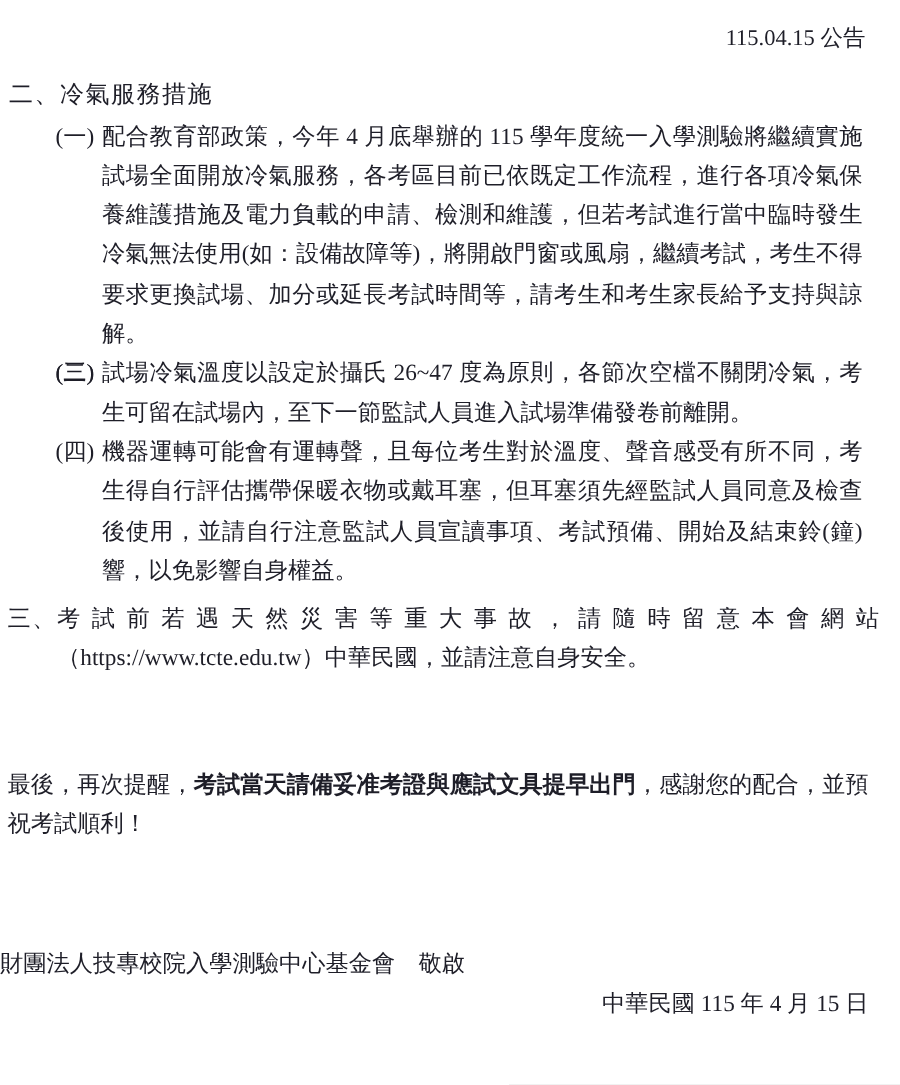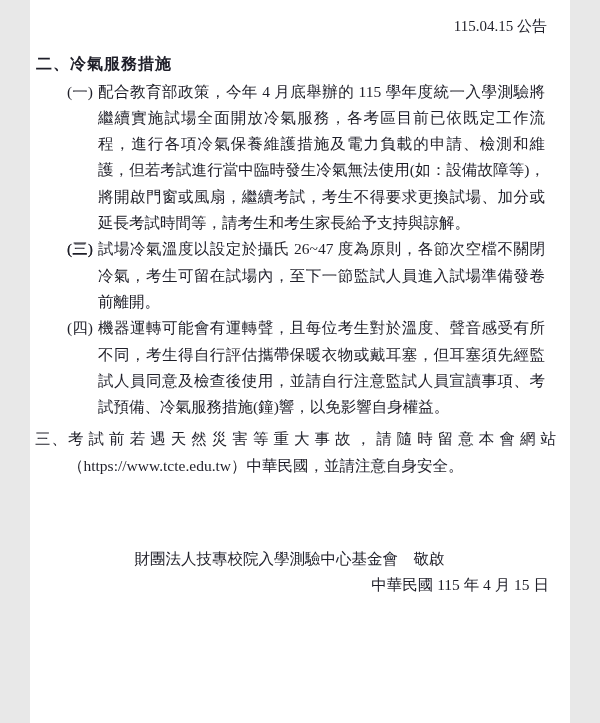--- a/index.html
+++ b/index.html
@@ -1,35 +1,35 @@
 <!DOCTYPE html>
 <html><head>
 <meta charset="utf-8">
 <style>
   * { margin: 0; padding: 0; box-sizing: border-box; }
   html, body { background: #e8e8e8; }
   .page {
     position: relative;
-    width: 540px;
+    width: 600px;
     height: 723px;
     margin: 0 auto;
     background: #ffffff;
     color: #1e1e28;
     font-family: "Liberation Serif", "DejaVu Serif", serif;
     font-size: 15.5px;
     line-height: 26.3px;
     overflow: hidden;
   }
   .date-top {
     text-align: right;
     padding: 13px 23px 0 0;
     font-size: 15px;
   }
   .heading {
-    font-weight: bold;
+    font-weight: normal;
     margin-top: 12px;
     padding-left: 6px;
     font-size: 16px;
     letter-spacing: 1px;
   }
   .items { margin-top: 1px; }
   .item {
     position: relative;
     padding-left: 68px;
     padding-right: 25px;
@@ -58,21 +58,21 @@
   .closing {
     margin-top: 58px;
     padding-left: 5px;
     padding-right: 21px;
     text-align: justify;
     text-justify: inter-character;
   }
   .closing .bold { font-weight: bold; }
   .signature {
     margin-top: 67px;
-    text-align: center;
+    text-align: left;
     padding-right: 21px;
   }
   .date-bottom {
     text-align: right;
     padding-right: 21px;
   }
 </style>
 </head>
 <body>
 
@@ -93,28 +93,31 @@
       <span class="item-marker">(二)</span>
     </div>
 
     <div class="item">
       <span class="item-marker">(三)</span>
       <span>試場冷氣溫度以設定於攝氏 26~47 度為原則，各節次空檔不關閉冷氣，考生可留在試場內，至下一節監試人員進入試場準備發卷前離開。</span>
     </div>
 
     <div class="item">
       <span class="item-marker">(四)</span>
-      <span>機器運轉可能會有運轉聲，且每位考生對於溫度、聲音感受有所不同，考生得自行評估攜帶保暖衣物或戴耳塞，但耳塞須先經監試人員同意及檢查後使用，並請自行注意監試人員宣讀事項、考試預備、冷氣服務措施(鐘)響，以免影響自身權益。</span>
+      <span>機器運轉可能會有運轉聲，且每位考生對於溫度、聲音感受有所不同，考生得自行評估攜帶保暖衣物或戴耳塞，但耳塞須先經監試人員同意及檢查後使用，並請自行注意監試人員宣讀事項、考試預備、開始及結束鈴(鐘)響，以免影響自身權益。</span>
     </div>
 
   </div>
 
   <div class="section-three">
     <span class="sec-marker">三、</span>
     <span>考試前若遇天然災害等重大事故，請隨時留意本會網站（https://www.tcte.edu.tw）中華民國，並請注意自身安全。</span>
   </div>
 
+  <div class="closing">
+    <span>最後，再次提醒，</span><span class="bold">考試當天請備妥准考證與應試文具提早出門</span><span>，感謝您的配合，並預祝考試順利！</span>
+  </div>
 
   <div class="signature">財團法人技專校院入學測驗中心基金會　敬啟</div>
 
   <div class="date-bottom">中華民國 115 年 4 月 15 日</div>
 
 </div>
 
 </body></html>

